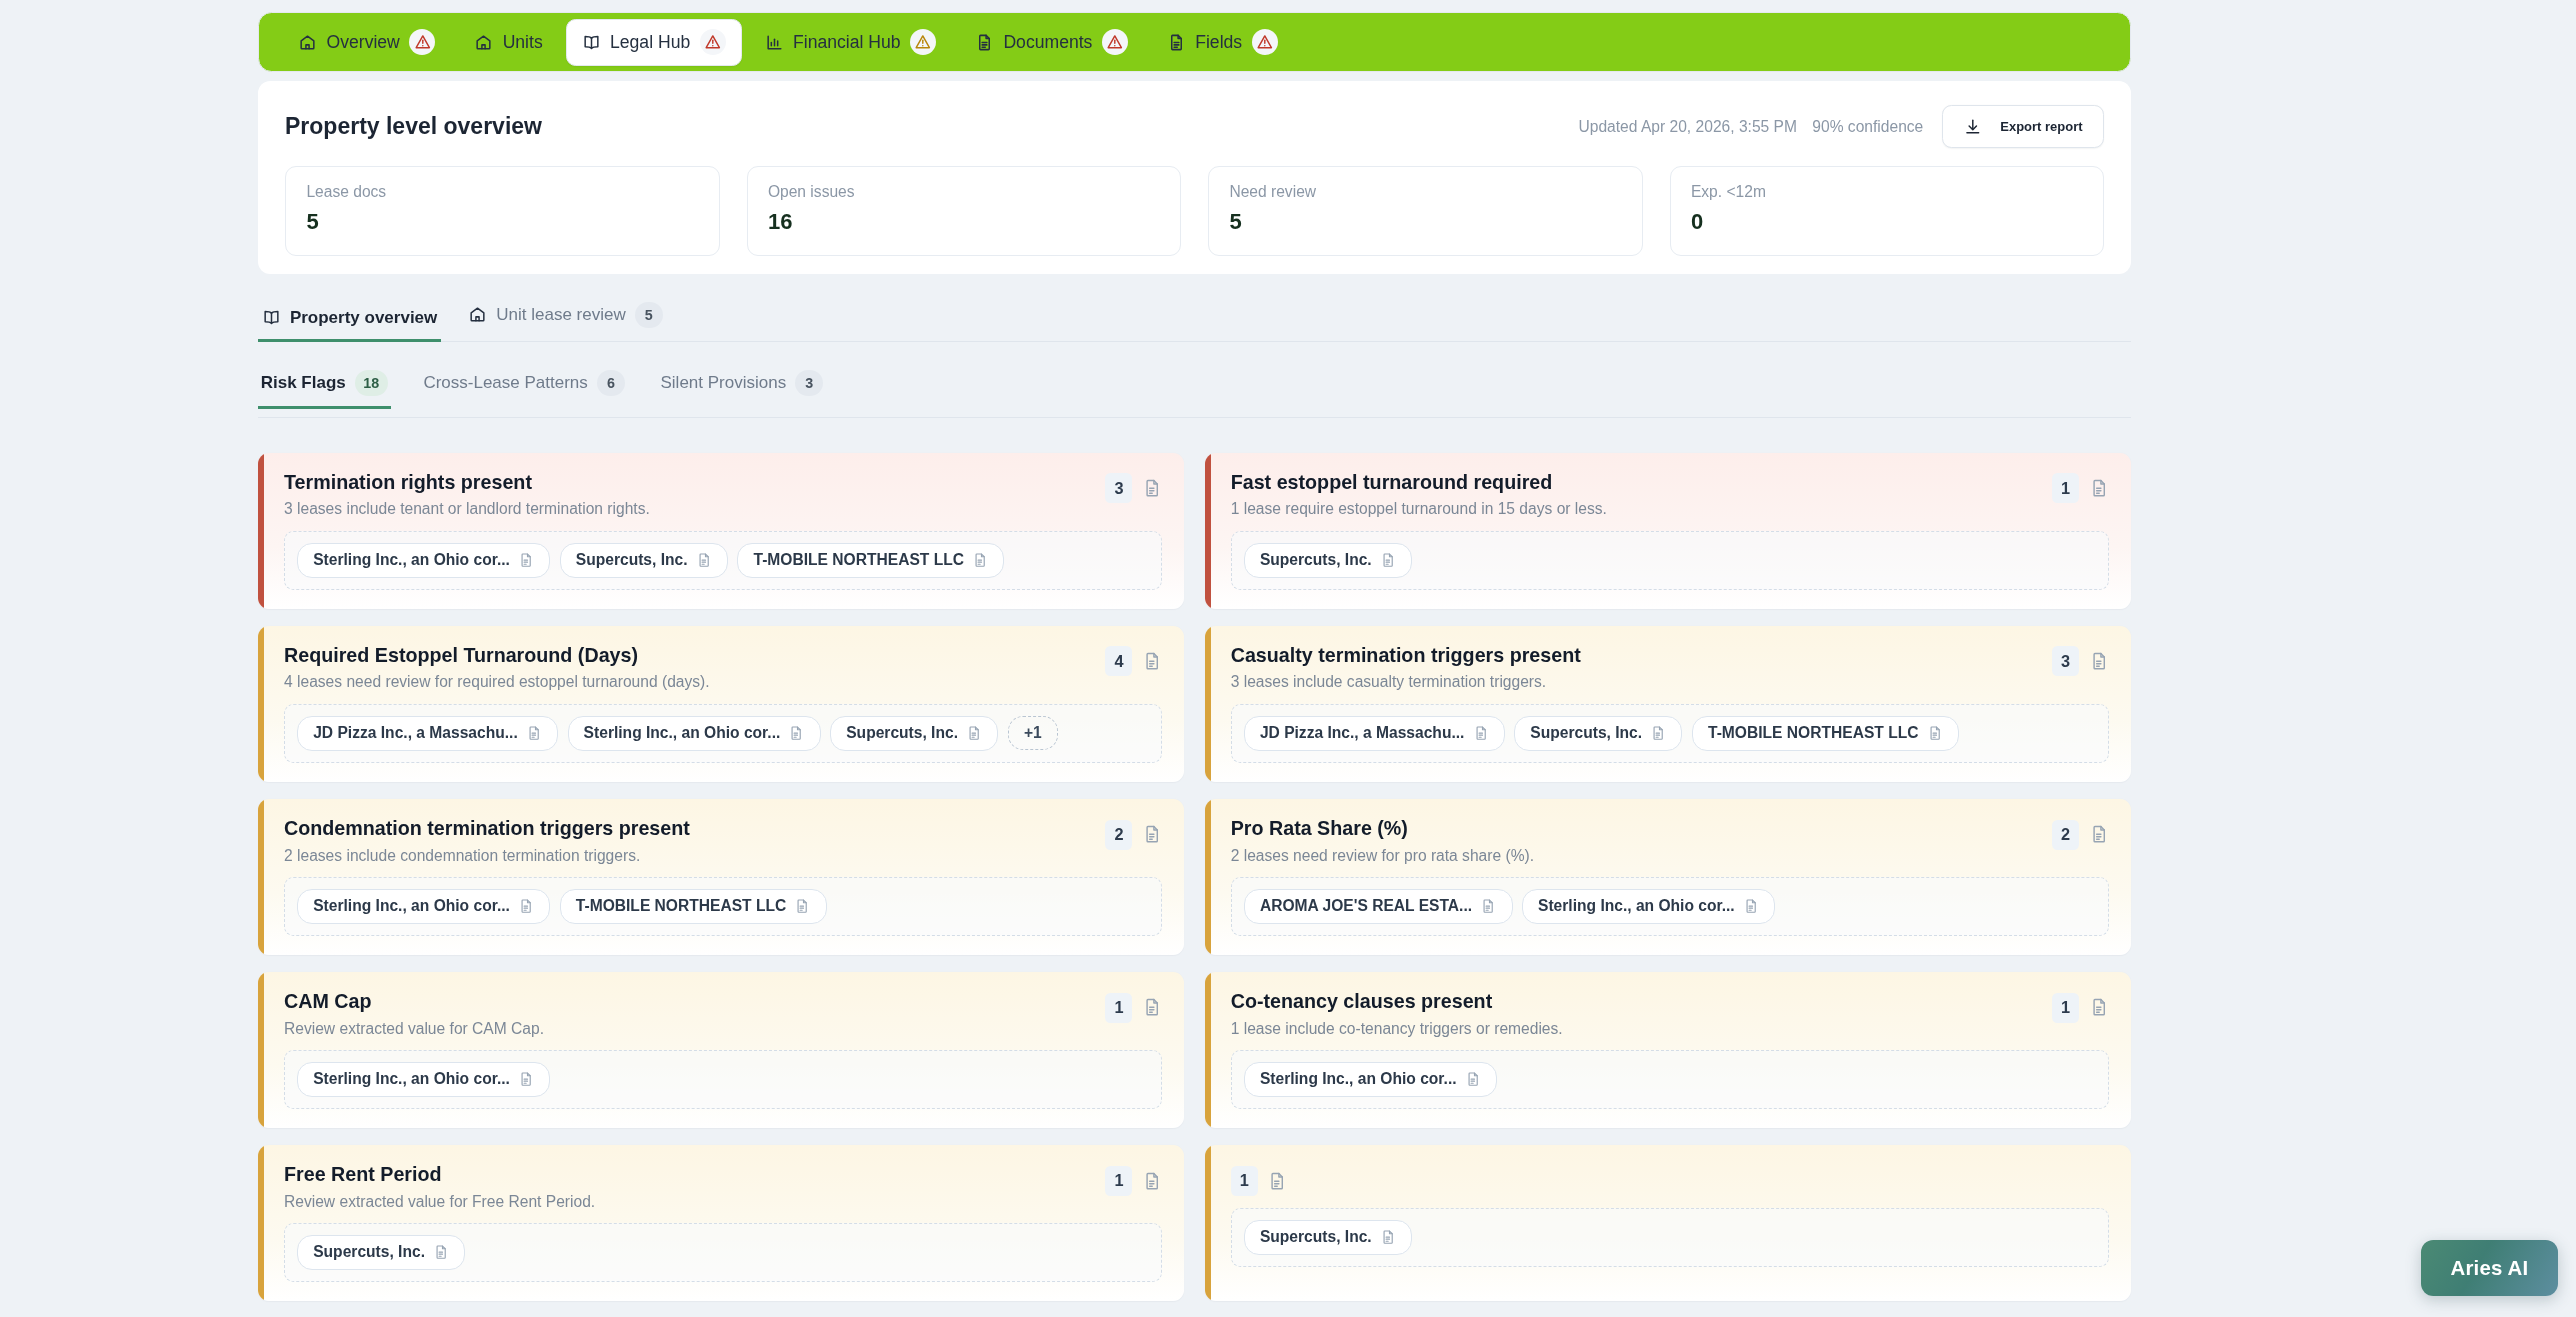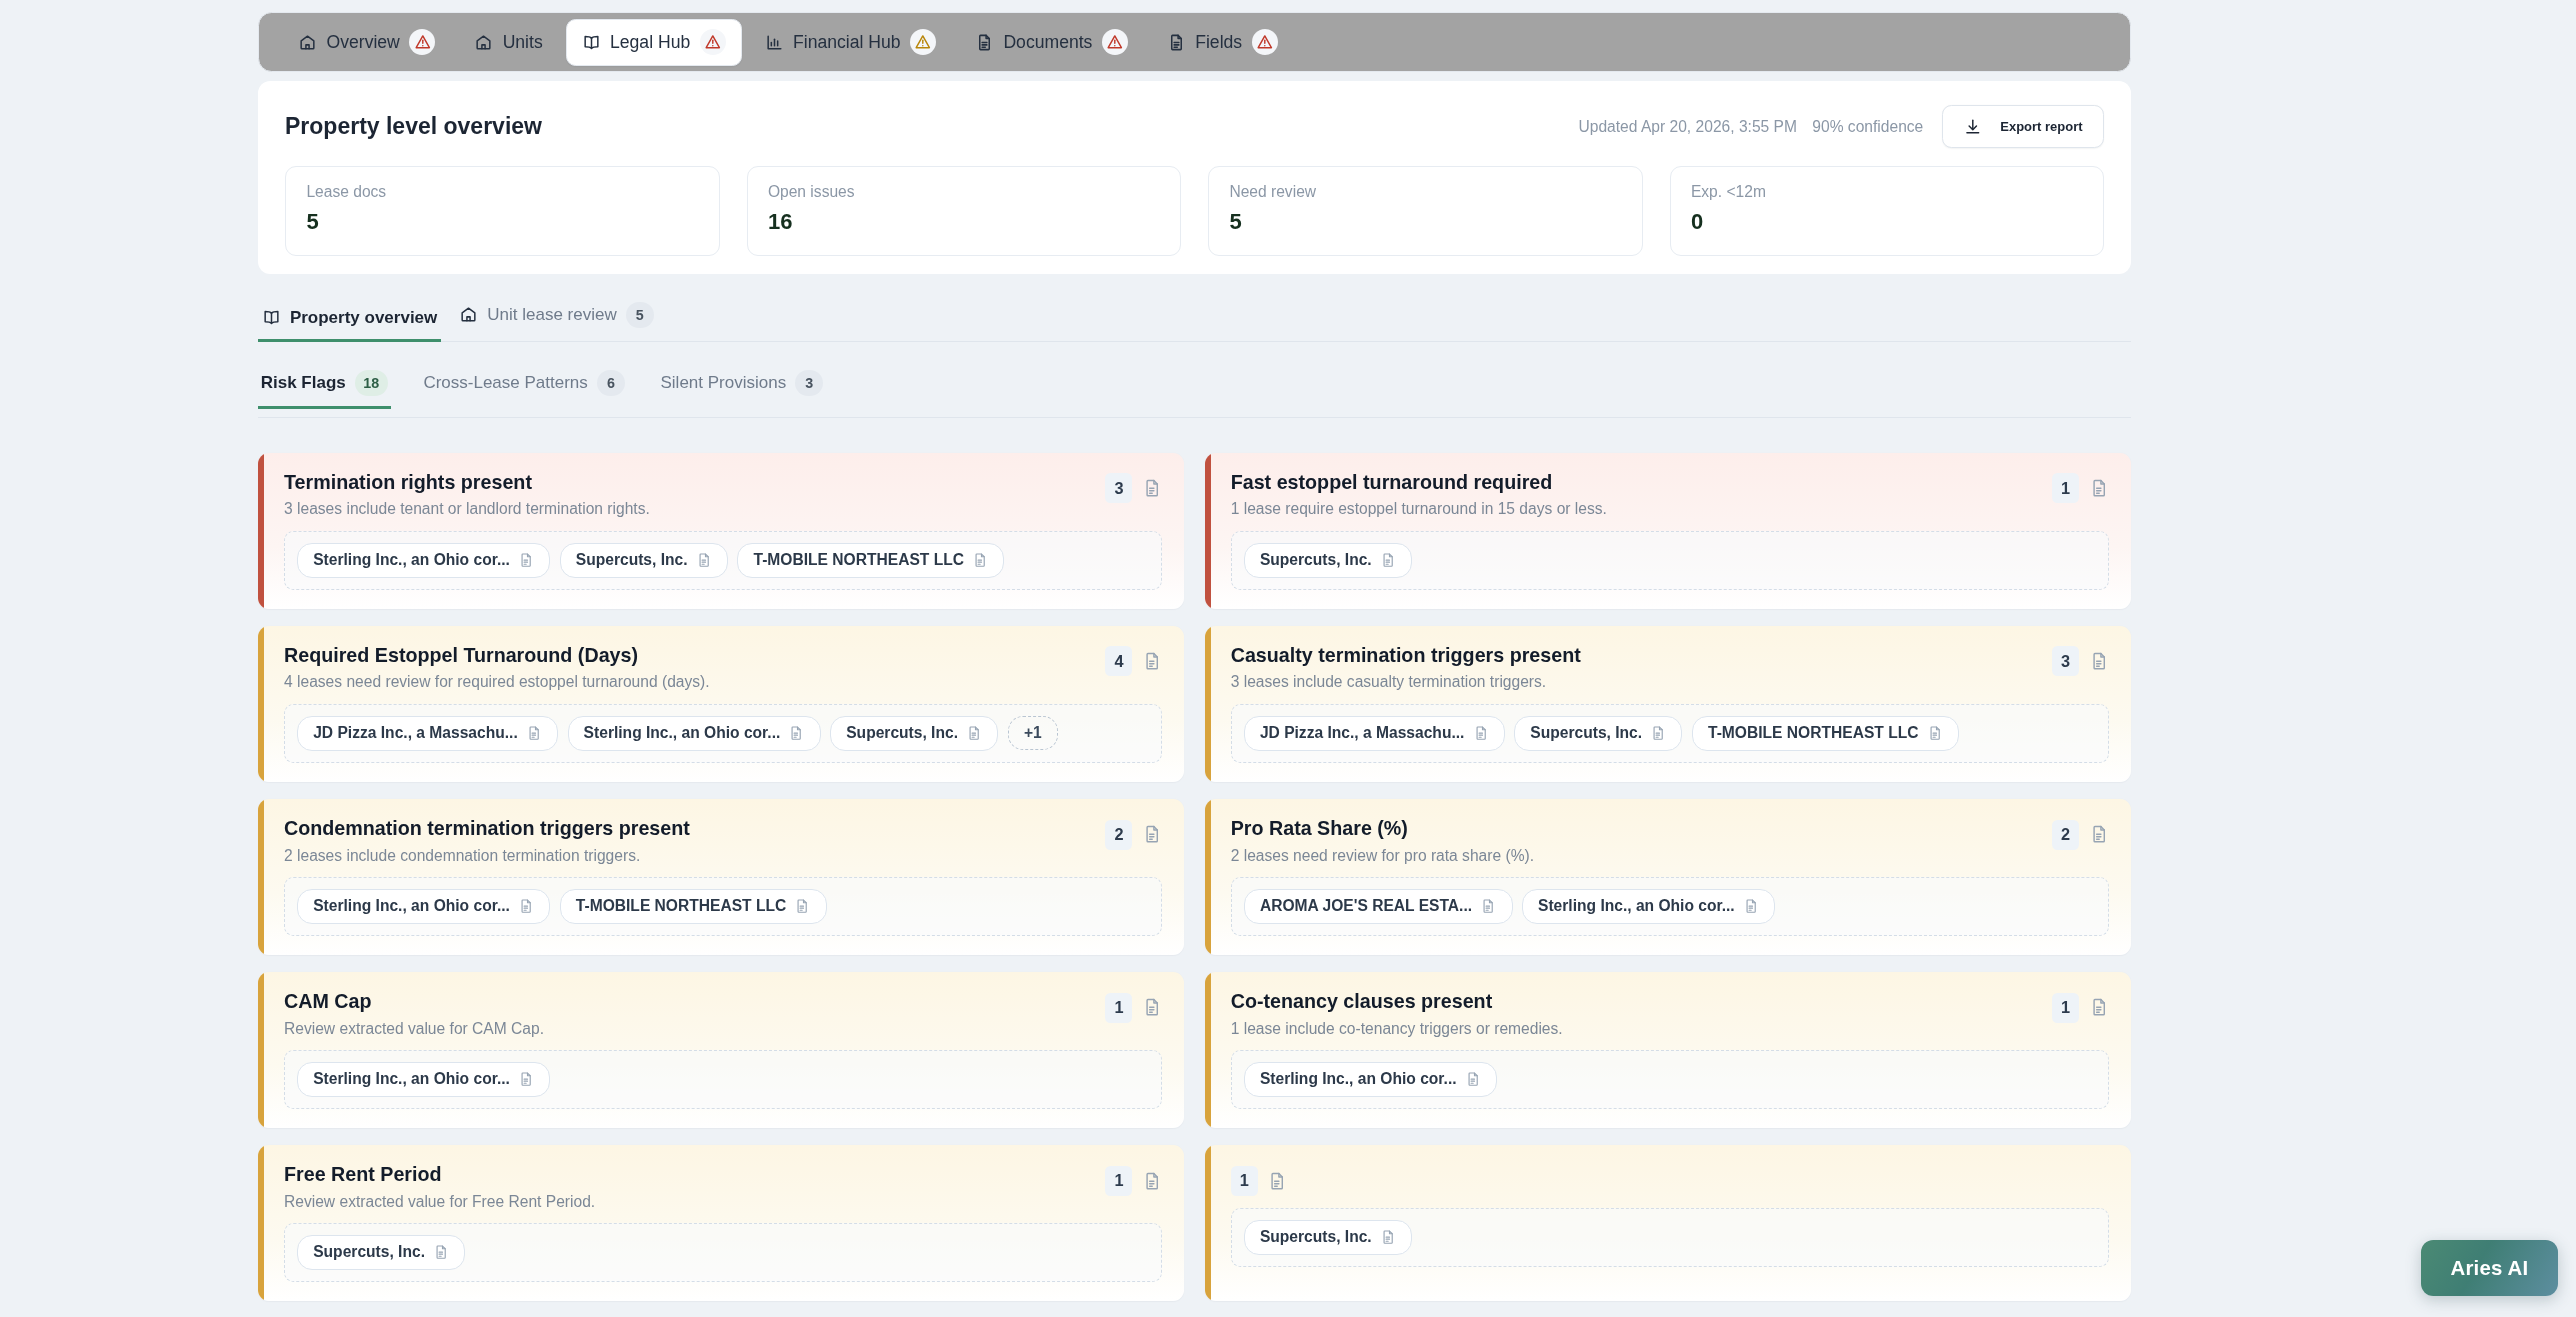--- a/index.html
+++ b/index.html
@@ -7,21 +7,21 @@
     width: 2576px; height: 1318px;
     background: #eef2f6;
     font-family: "Liberation Sans", sans-serif;
     overflow: hidden;
   }
   .page { position: relative; width: 2576px; height: 1318px; background: #eef2f6; }
 
   
   .topnav-wrap {
     position: absolute; left: 258px; top: 12.2px; width: 1873px; height: 60px;
-    background: #a3a3a3; border: 0.7px solid #e4e9ef; border-radius: 13.6px;
+    background: #84cc16; border: 0.7px solid #e4e9ef; border-radius: 13.6px;
     display: flex; align-items: center; padding: 0 23px; gap: 6.8px; text-align: center;
   }
   .navitem {
     display: flex; align-items: center; gap: 9.5px;
     padding: 9.5px 15px; border-radius: 9.5px;
     font-size: 17.6px; color: #253040; white-space: nowrap;
     border: 0.7px solid transparent;
   }
   .navitem.active { background: #ffffff; border: 0.7px solid #e4e9ef; box-shadow: 0 0.7px 1.4px rgba(20,30,45,.06); }
   .navitem .ico { display: inline-flex; align-items: center; }
@@ -51,21 +51,21 @@
   .kpi {
     flex: 1; height: 90px; background: #fff; border: 0.7px solid #e7ecf2;
     border-radius: 11px; padding: 16.3px 20.4px;
   }
   .kpi-label { font-size: 15.6px; color: #8b97a6; }
   .kpi-value { font-size: 22px; font-weight: 700; color: #16301f; margin-top: 8.1px; }
 
   
   .subtabs {
     position: absolute; left: 258px; top: 293px; width: 1873px; height: 49px;
-    display: flex; align-items: flex-end; gap: 14px;
+    display: flex; align-items: flex-end; gap: 23px;
     border-bottom: 0.7px solid #dfe5ec;
   }
   .subtab {
     display: flex; align-items: center; gap: 8.8px;
     padding: 0 4.1px 11px 4.1px; font-size: 17px; color: #6f7b8b; white-space: nowrap;
     border-bottom: 3.4px solid transparent; margin-bottom: -0.7px;
   }
   .subtab.active { color: #1c2533; font-weight: 600; border-bottom-color: #3e8f6c; }
   .pill {
     min-width: 28.5px; height: 26px; padding: 0 8.8px; border-radius: 13px;

